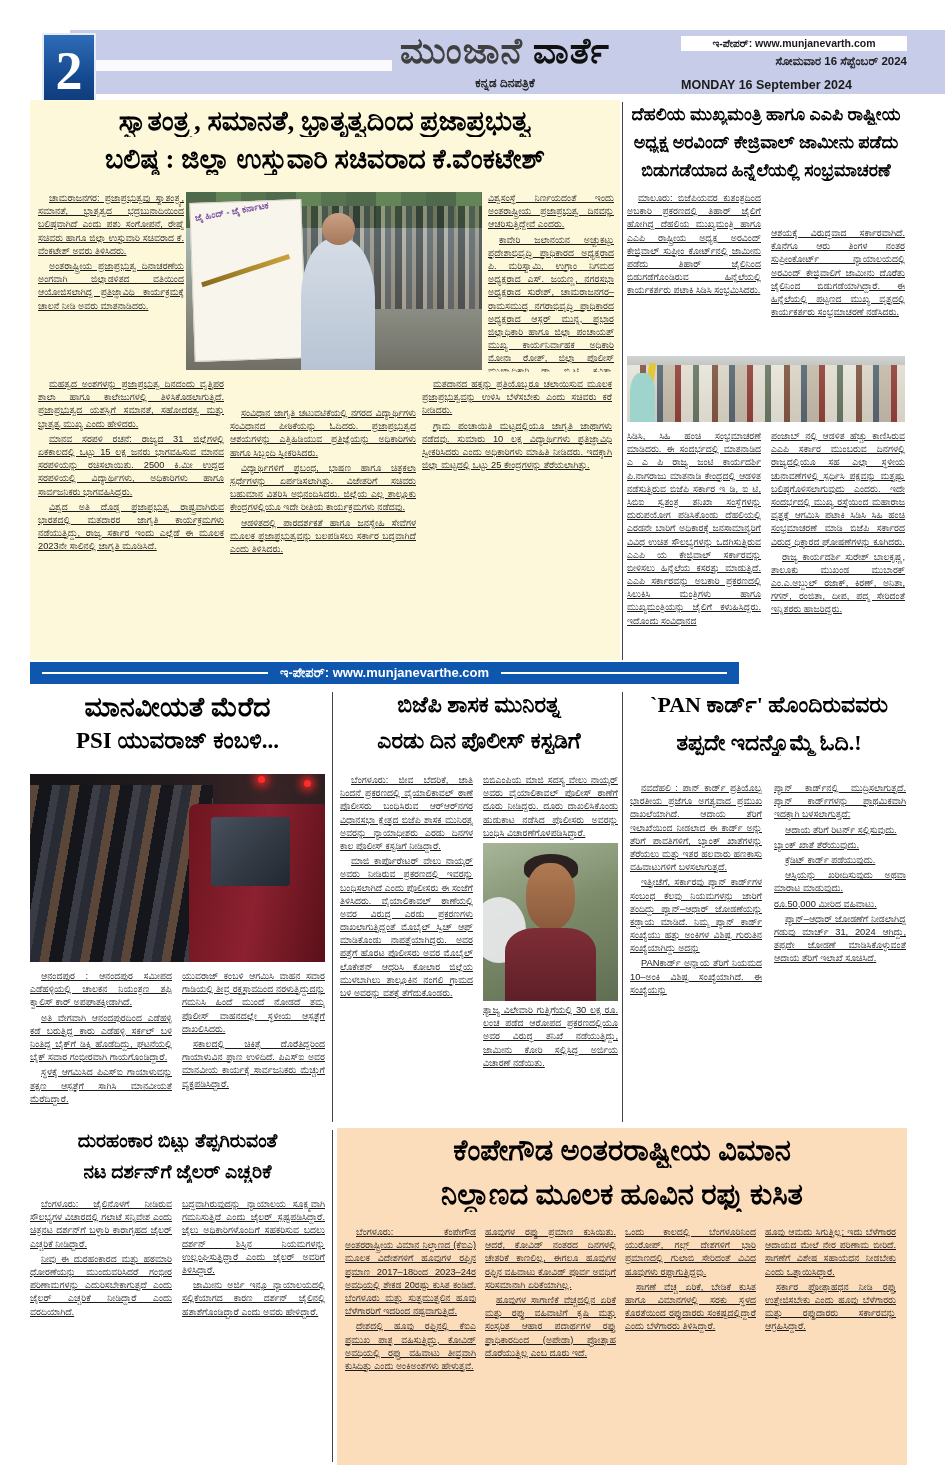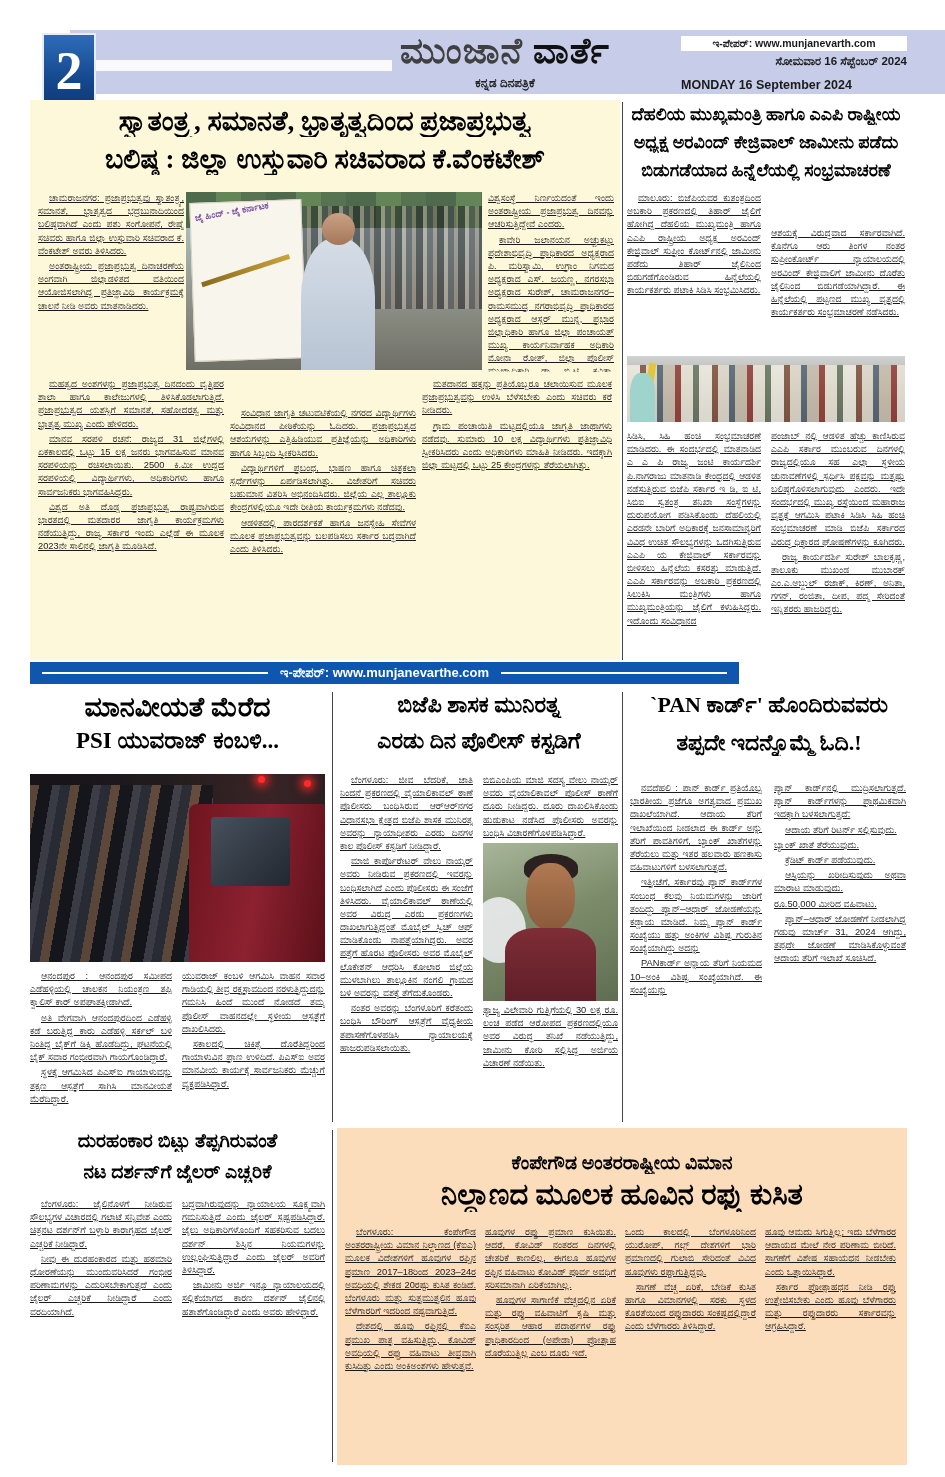--- a/index.html
+++ b/index.html
@@ -191,21 +191,20 @@
     </div>
   </div>
 
   <div class="article" style="left:340px;top:690px;width:278px;height:432px;">
     <div class="hl" style="top:2px;font-size:22px;">ಬಿಜೆಪಿ ಶಾಸಕ ಮುನಿರತ್ನ</div>
     <div class="hl" style="top:38px;font-size:22px;">ಎರಡು ದಿನ ಪೊಲೀಸ್ ಕಸ್ಟಡಿಗೆ</div>
 
     <div class="col" style="left:0;top:84px;width:133px;height:348px;">
       <p>ಬೆಂಗಳೂರು: ಜೀವ ಬೆದರಿಕೆ, ಜಾತಿ ನಿಂದನೆ ಪ್ರಕರಣದಲ್ಲಿ ವೈಯಾಲಿಕಾವಲ್ ಠಾಣೆ ಪೊಲೀಸರು ಬಂಧಿಸಿರುವ ಆರ್‌ಆರ್‌ನಗರ ವಿಧಾನಸಭಾ ಕ್ಷೇತ್ರದ ಬಿಜೆಪಿ ಶಾಸಕ ಮುನಿರತ್ನ ಅವರನ್ನು ನ್ಯಾಯಾಧೀಶರು ಎರಡು ದಿನಗಳ ಕಾಲ ಪೊಲೀಸ್ ಕಸ್ಟಡಿಗೆ ನೀಡಿದ್ದಾರೆ.</p>
       <p>ಮಾಜಿ ಕಾರ್ಪೊರೇಟರ್ ವೇಲು ನಾಯ್ಕರ್ ಅವರು ನೀಡಿರುವ ಪ್ರಕರಣದಲ್ಲಿ ಇವರನ್ನು ಬಂಧಿಸಲಾಗಿದೆ ಎಂದು ಪೊಲೀಸರು ಈ ಸಂಜೆಗೆ ತಿಳಿಸಿದರು. ವೈಯಾಲಿಕಾವಲ್ ಠಾಣೆಯಲ್ಲಿ ಅವರ ವಿರುದ್ಧ ಎರಡು ಪ್ರಕರಣಗಳು ದಾಖಲಾಗುತ್ತಿದ್ದಂತೆ ಮೊಬೈಲ್ ಸ್ವಿಚ್ ಆಫ್ ಮಾಡಿಕೊಂಡು ನಾಪತ್ತೆಯಾಗಿದ್ದರು. ಅವರ ಪತ್ತೆಗೆ ಹೊರಟ ಪೊಲೀಸರು ಅವರ ಮೊಬೈಲ್ ಲೊಕೇಶನ್ ಆಧರಿಸಿ ಕೋಲಾರ ಜಿಲ್ಲೆಯ ಮುಳಬಾಗಿಲು ತಾಲ್ಲೂಕಿನ ನಂಗಲಿ ಗ್ರಾಮದ ಬಳಿ ಅವರನ್ನು ವಶಕ್ಕೆ ತೆಗೆದುಕೊಂಡರು.</p>
-      <p>ನಂತರ ಅವರನ್ನು ಬೆಂಗಳೂರಿಗೆ ಕರೆತಂದು ಬಂಧಿಸಿ ಬೌರಿಂಗ್ ಆಸ್ಪತ್ರೆಗೆ ವೈದ್ಯಕೀಯ ತಪಾಸಣೆಗೊಳಪಡಿಸಿ ನ್ಯಾಯಾಲಯಕ್ಕೆ ಹಾಜರುಪಡಿಸಲಾಯಿತು.</p>
     </div>
 
     <div class="col" style="left:143px;top:84px;width:135px;height:348px;">
       <p class="nin">ಬಿಬಿಎಂಪಿಯ ಮಾಜಿ ಸದಸ್ಯ ವೇಲು ನಾಯ್ಕರ್ ಅವರು ವೈಯಾಲಿಕಾವಲ್ ಪೊಲೀಸ್ ಠಾಣೆಗೆ ದೂರು ನೀಡಿದ್ದರು. ದೂರು ದಾಖಲಿಸಿಕೊಂಡು ಹುಡುಕಾಟ ನಡೆಸಿದ ಪೊಲೀಸರು ಅವರನ್ನು ಬಂಧಿಸಿ ವಿಚಾರಣೆಗೊಳಪಡಿಸಿದ್ದಾರೆ.</p>
       <div class="photo ph-portrait" style="position:relative;left:0;top:0;width:135px;height:158px;margin:3px 0;">
         <div class="ph-el car-w"></div>
         <div class="ph-el hair"></div>
         <div class="ph-el head"></div>
         <div class="ph-el body"></div>
       </div>
@@ -243,21 +242,21 @@
       <p>ಬೆಂಗಳೂರು: ಜೈಲಿನೊಳಗೆ ನೀಡಿರುವ ಸೌಲಭ್ಯಗಳ ವಿಚಾರದಲ್ಲಿ ಗಲಾಟೆ ಸನ್ನಿವೇಶ ಎಂದು ಚಿತ್ರನಟ ದರ್ಶನ್‌ಗೆ ಬಳ್ಳಾರಿ ಕಾರಾಗೃಹದ ಜೈಲರ್ ಎಚ್ಚರಿಕೆ ನೀಡಿದ್ದಾರೆ.</p>
       <p>ನೀವು ಈ ದುರಹಂಕಾರದ ಮತ್ತು ಹಠಮಾರಿ ಧೋರಣೆಯನ್ನು ಮುಂದುವರಿಸಿದರೆ ಗಂಭೀರ ಪರಿಣಾಮಗಳನ್ನು ಎದುರಿಸಬೇಕಾಗುತ್ತದೆ ಎಂದು ಜೈಲರ್ ಎಚ್ಚರಿಕೆ ನೀಡಿದ್ದಾರೆ ಎಂದು ವರದಿಯಾಗಿದೆ.</p>
     </div>
     <div class="col" style="left:152px;top:70px;width:143px;height:264px;">
       <p class="nin">ಬದ್ಧವಾಗಿರುವುದನ್ನು ನ್ಯಾಯಾಲಯ ಸೂಕ್ಷ್ಮವಾಗಿ ಗಮನಿಸುತ್ತಿದೆ ಎಂದು ಜೈಲರ್ ಸ್ಪಷ್ಟಪಡಿಸಿದ್ದಾರೆ. ಜೈಲು ಅಧಿಕಾರಿಗಳೊಂದಿಗೆ ಸಹಕರಿಸುವ ಬದಲು ದರ್ಶನ್ ಶಿಸ್ತಿನ ನಿಯಮಗಳನ್ನು ಉಲ್ಲಂಘಿಸುತ್ತಿದ್ದಾರೆ ಎಂದು ಜೈಲರ್ ಅವರಿಗೆ ತಿಳಿಸಿದ್ದಾರೆ.</p>
       <p>ಜಾಮೀನು ಅರ್ಜಿ ಇನ್ನೂ ನ್ಯಾಯಾಲಯದಲ್ಲಿ ಸಲ್ಲಿಕೆಯಾಗದ ಕಾರಣ ದರ್ಶನ್ ಜೈಲಿನಲ್ಲಿ ಹತಾಶೆಗೊಂಡಿದ್ದಾರೆ ಎಂದು ಅವರು ಹೇಳಿದ್ದಾರೆ.</p>
     </div>
   </div>
 
   <div class="article" style="left:337px;top:1128px;width:570px;height:337px;background:#fbdcbb;">
-    <div class="hl" style="top:24px;font-size:19px;">ಕೆಂಪೇಗೌಡ ಅಂತರರಾಷ್ಟ್ರೀಯ ವಿಮಾನ</div>
+    <div class="hl" style="top:6px;font-size:29px;">ಕೆಂಪೇಗೌಡ ಅಂತರರಾಷ್ಟ್ರೀಯ ವಿಮಾನ</div>
     <div class="hl" style="top:50px;font-size:29px;">ನಿಲ್ದಾಣದ ಮೂಲಕ ಹೂವಿನ ರಫ್ತು ಕುಸಿತ</div>
 
     <div class="col" style="left:8px;top:98px;width:131px;height:232px;">
       <p>ಬೆಂಗಳೂರು: ಕೆಂಪೇಗೌಡ ಅಂತರರಾಷ್ಟ್ರೀಯ ವಿಮಾನ ನಿಲ್ದಾಣದ (ಕೆಐಎ) ಮೂಲಕ ವಿದೇಶಗಳಿಗೆ ಹೂವುಗಳ ರಫ್ತಿನ ಪ್ರಮಾಣ 2017–18ರಿಂದ 2023–24ರ ಅವಧಿಯಲ್ಲಿ ಶೇಕಡ 20ರಷ್ಟು ಕುಸಿತ ಕಂಡಿದೆ. ಬೆಂಗಳೂರು ಮತ್ತು ಸುತ್ತಮುತ್ತಲಿನ ಹೂವು ಬೆಳೆಗಾರರಿಗೆ ಇದರಿಂದ ನಷ್ಟವಾಗುತ್ತಿದೆ.</p>
       <p>ದೇಶದಲ್ಲಿ ಹೂವು ರಫ್ತಿನಲ್ಲಿ ಕೆಐಎ ಪ್ರಮುಖ ಪಾತ್ರ ವಹಿಸುತ್ತಿದ್ದು, ಕೋವಿಡ್ ಅವಧಿಯಲ್ಲಿ ರಫ್ತು ವಹಿವಾಟು ತೀವ್ರವಾಗಿ ಕುಸಿದಿತ್ತು ಎಂದು ಅಂಕಿಅಂಶಗಳು ಹೇಳುತ್ತವೆ.</p>
     </div>
     <div class="col" style="left:148px;top:98px;width:131px;height:232px;">
       <p class="nin">ಹೂವುಗಳ ರಫ್ತು ಪ್ರಮಾಣ ಕುಸಿಯಿತು. ಆದರೆ, ಕೋವಿಡ್ ನಂತರದ ದಿನಗಳಲ್ಲಿ ಚೇತರಿಕೆ ಕಾಣಲಿಲ್ಲ, ಈಗಲೂ ಹೂವುಗಳ ರಫ್ತಿನ ವಹಿವಾಟು ಕೋವಿಡ್ ಪೂರ್ವ ಅವಧಿಗೆ ಸರಿಸಮಾನಾಗಿ ಏರಿಕೆಯಾಗಿಲ್ಲ.</p>
       <p>ಹೂವುಗಳ ಸಾಗಾಣಿಕೆ ವೆಚ್ಚದಲ್ಲಿನ ಏರಿಕೆ ಮತ್ತು ರಫ್ತು ವಹಿವಾಟಿಗೆ ಕೃಷಿ ಮತ್ತು ಸಂಸ್ಕರಿತ ಆಹಾರ ಪದಾರ್ಥಗಳ ರಫ್ತು ಪ್ರಾಧಿಕಾರದಿಂದ (ಅಪೇಡಾ) ಪ್ರೋತ್ಸಾಹ ದೊರೆಯುತ್ತಿಲ್ಲ ಎಂಬ ದೂರು ಇದೆ.</p>
     </div>

